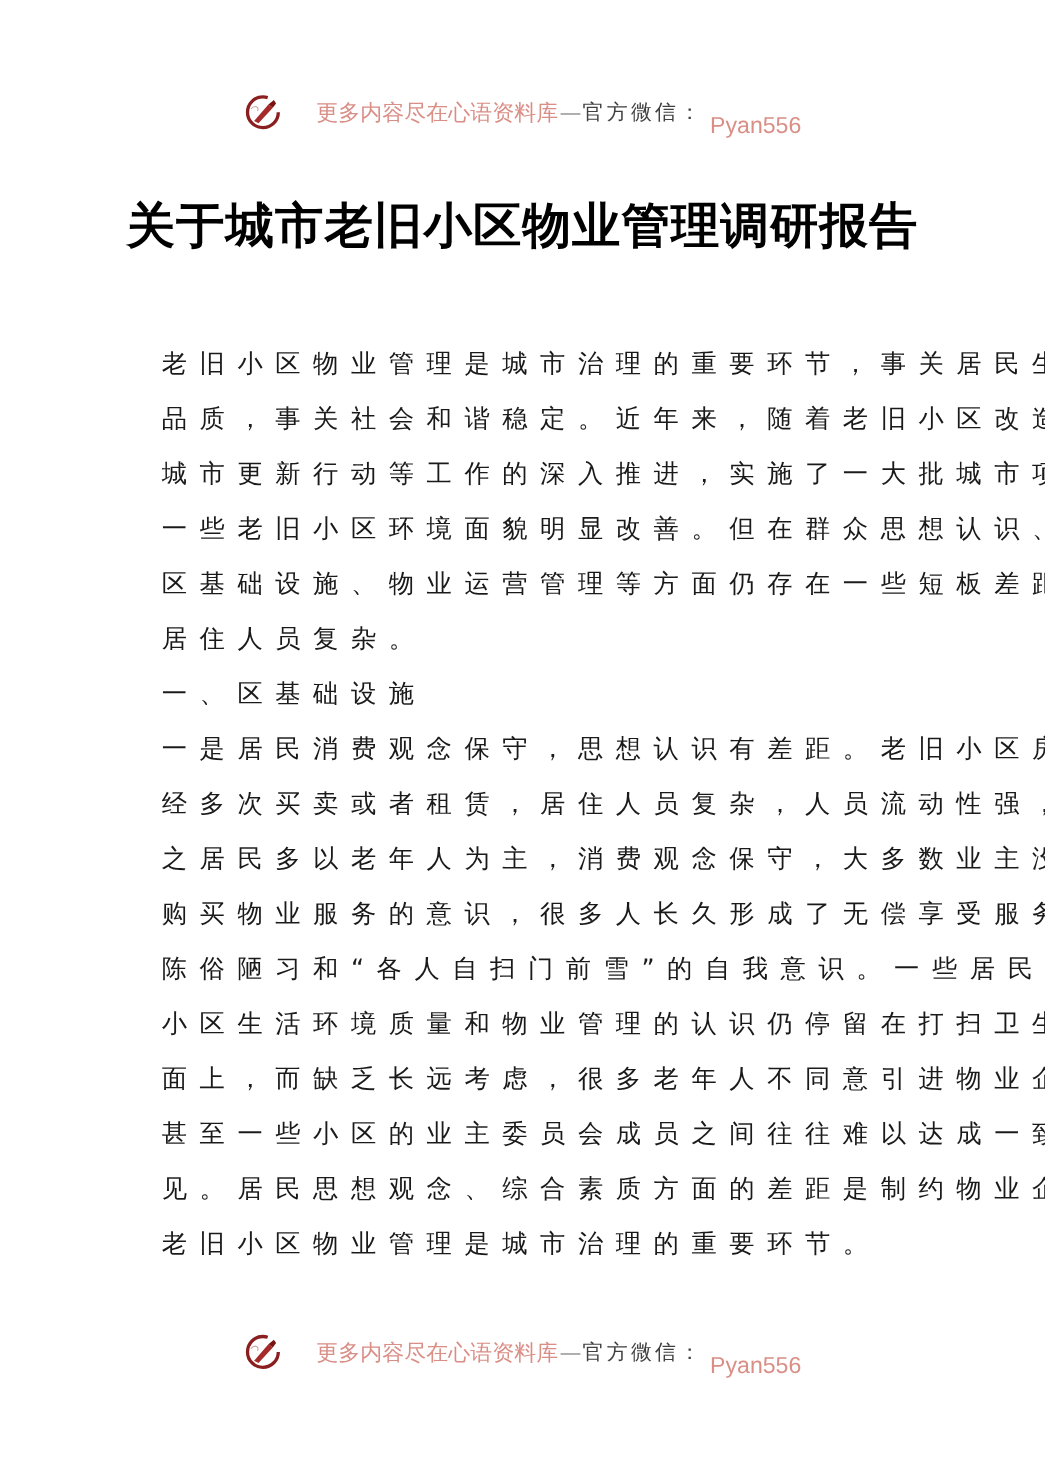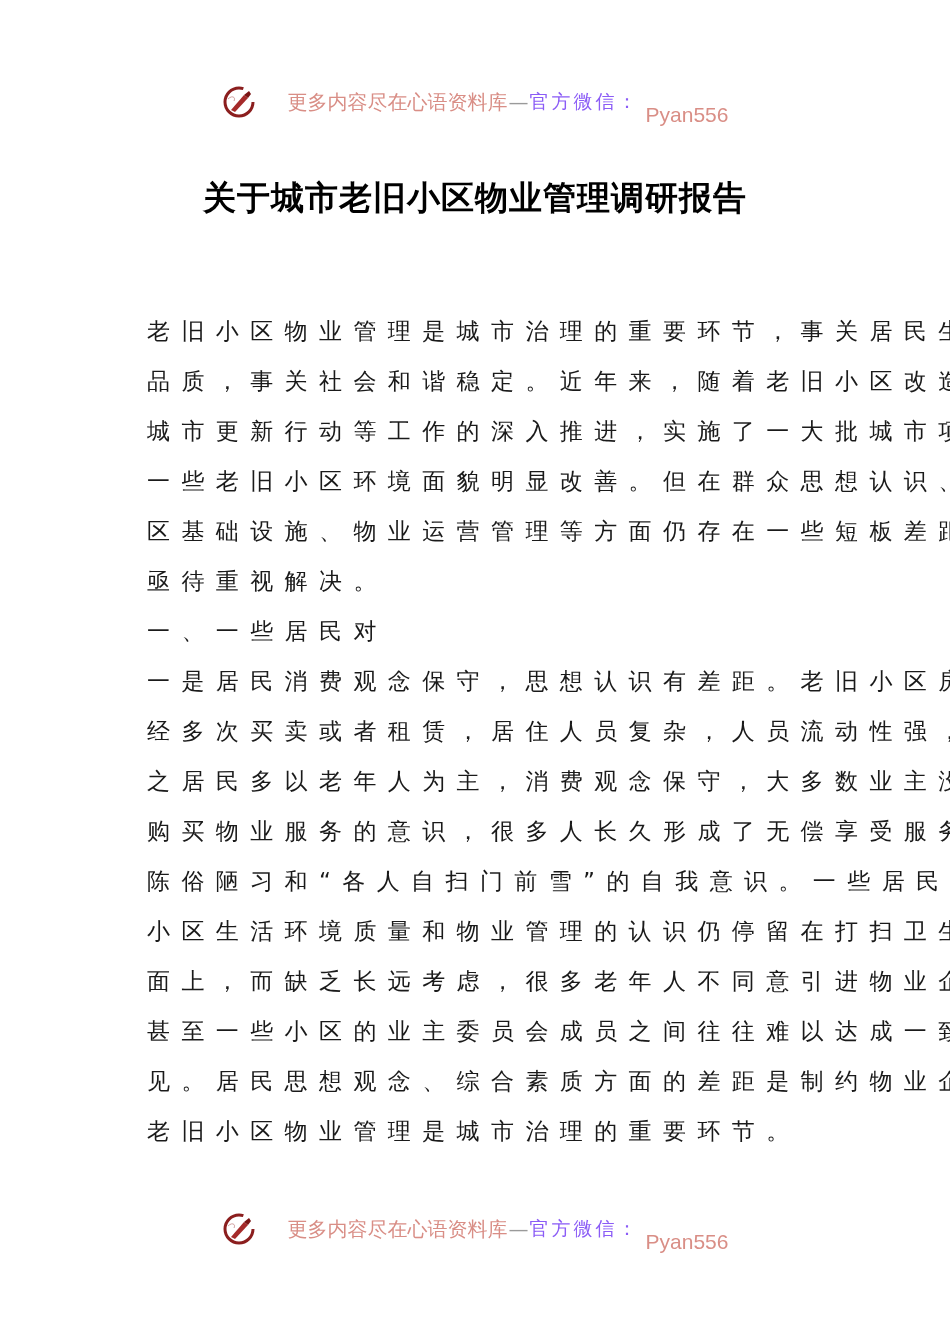--- a/index.html
+++ b/index.html
@@ -40,39 +40,39 @@
       margin-left: 28px;
     }
     .wm-dash {
       font-size: 20px;
       color: #9a9a9a;
       margin: 0 1px;
     }
     .wm-gray {
       font-family: Liberation Mono, monospace;
       font-size: 19px;
-      color: #8b5cf6;
+      color: #404040;
       letter-spacing: 3px;
     }
     .wm-id {
       font-family: "Liberation Sans", sans-serif;
       font-size: 21px;
       color: #d98e86;
       margin-left: 6px;
       margin-top: 25px;
     }
     .title {
       position: absolute;
       top: 176px;
       left: 0;
       width: 950px;
       text-align: center;
       font-family: "DejaVu Sans", sans-serif;
       font-weight: bold;
-      font-size: 33px;
+      font-size: 44px;
       letter-spacing: 1px;
       color: #000000;
     }
     .content {
       position: absolute;
       top: 312px;
       left: 147px;
       width: 666px;
     }
     .line {
@@ -104,22 +104,22 @@
 </div>
 
 <div class="title">关于城市老旧小区物业管理调研报告</div>
 
 <div class="content">
   <div class="line">老旧小区物业管理是城市治理的重要环节，事关居民生活</div>
   <div class="line">品质，事关社会和谐稳定。近年来，随着老旧小区改造、</div>
   <div class="line">城市更新行动等工作的深入推进，实施了一大批城市项目</div>
   <div class="line">一些老旧小区环境面貌明显改善。但在群众思想认识、小</div>
   <div class="line">区基础设施、物业运营管理等方面仍存在一些短板差距，</div>
-  <div class="line">亟待重视解决。</div>
-  <div class="line">一、一些居民对</div>
+  <div class="line">居住人员复杂。</div>
+  <div class="line">一、区基础设施</div>
   <div class="line">一是居民消费观念保守，思想认识有差距。老旧小区房屋</div>
   <div class="line">经多次买卖或者租赁，居住人员复杂，人员流动性强，加</div>
   <div class="line">之居民多以老年人为主，消费观念保守，大多数业主没有</div>
   <div class="line">购买物业服务的意识，很多人长久形成了无偿享受服务的</div>
   <div class="line">陈俗陋习和“各人自扫门前雪”的自我意识。一些居民对</div>
   <div class="line">小区生活环境质量和物业管理的认识仍停留在打扫卫生层</div>
   <div class="line">面上，而缺乏长远考虑，很多老年人不同意引进物业企业</div>
   <div class="line">甚至一些小区的业主委员会成员之间往往难以达成一致意</div>
   <div class="line">见。居民思想观念、综合素质方面的差距是制约物业企业</div>
   <div class="line">老旧小区物业管理是城市治理的重要环节。</div>

